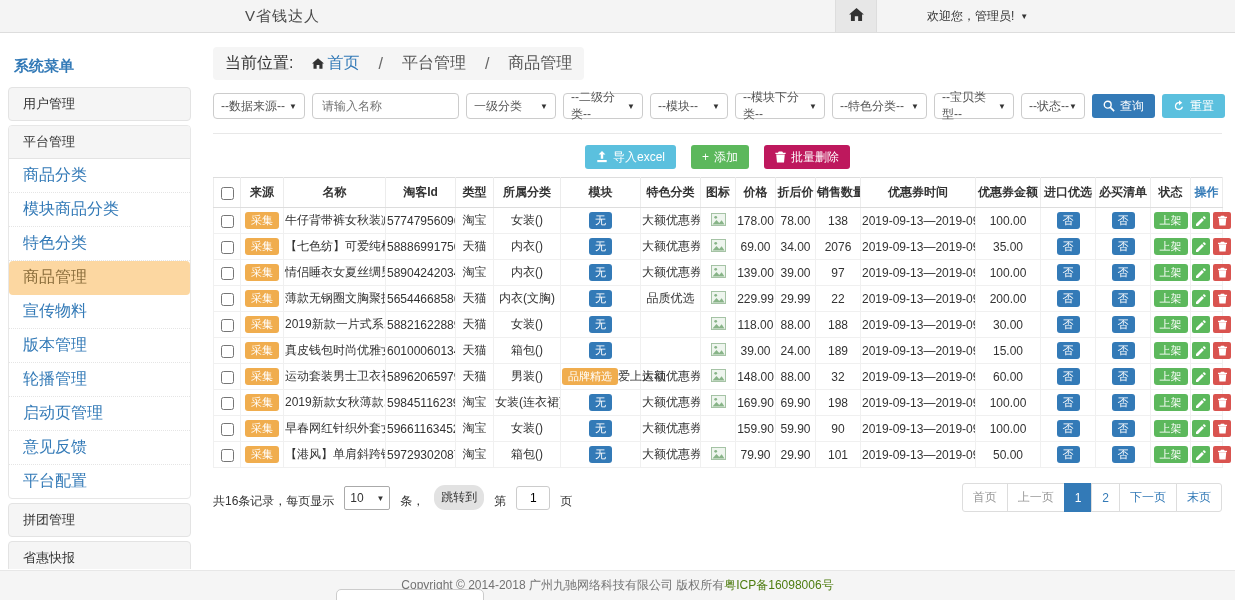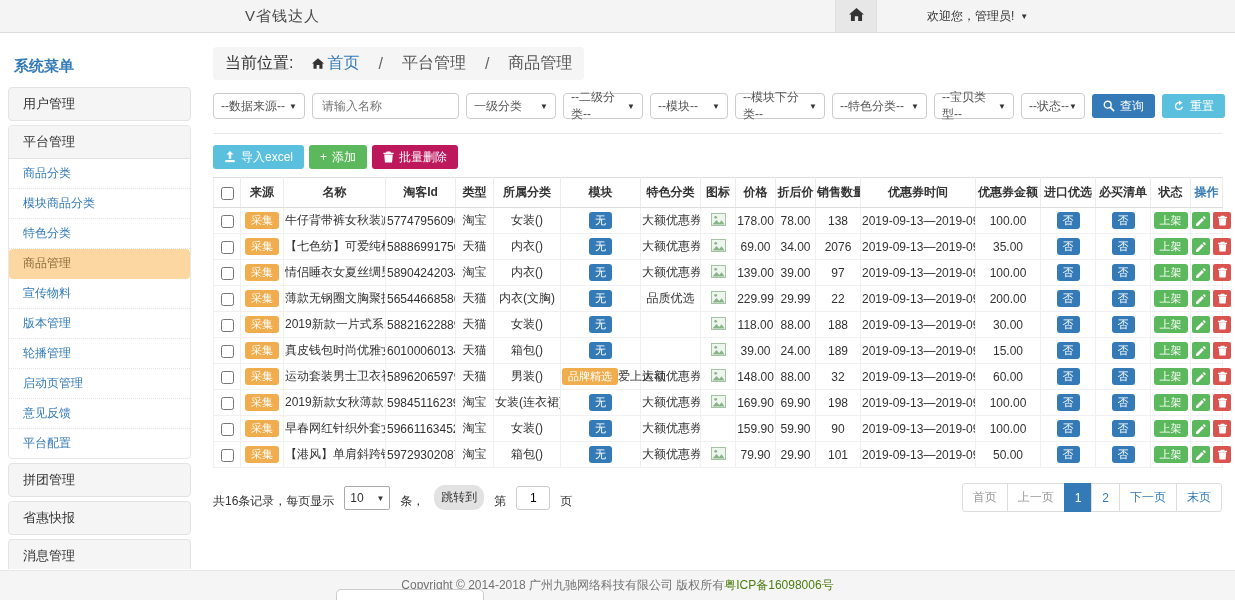--- a/index.html
+++ b/index.html
@@ -12,41 +12,41 @@
   .home-btn { margin-left:auto; width:42px; background:#e7e7e7; border-left:1px solid #ddd; border-right:1px solid #ddd; display:flex; align-items:center; justify-content:center; cursor:pointer; }
   .welcome { width:330px; display:flex; align-items:center; padding-left:22px; gap:6px; font-size:12px; color:#333; cursor:pointer; }
   .caret { font-size:8px; color:#333; }
 
   
   .sidebar { position:absolute; left:8px; top:55px; width:183px; height:514px; overflow:hidden; }
   .sb-title { color:#337ab7; font-weight:bold; font-size:15px; padding:2px 8px 11px 6px; }
   .menu-header { background:#f5f5f5; border:1px solid #e3e3e3; border-radius:4px; padding:7px 14px; font-size:13px; color:#333; margin-bottom:4px; cursor:pointer; }
   .menu-panel { border:1px solid #e7e7e7; border-radius:4px; margin-bottom:4px; overflow:hidden; background:#fff; }
   .menu-panel .menu-header { border:none; border-bottom:1px solid #e3e3e3; border-radius:0; margin:0; }
-  .menu-sub { color:#337ab7; font-size:12px; padding:6px 14px; border-bottom:1px dotted #e5e5e5; cursor:pointer; }
+  .menu-sub { color:#337ab7; font-size:16px; padding:6px 14px; border-bottom:1px dotted #e5e5e5; cursor:pointer; }
   .menu-sub:last-child { border-bottom:none; }
   .menu-sub.active { background:#fcd7a1; color:#8a6d3b; border-radius:4px; border-bottom-color:transparent; }
 
   
   .main { position:absolute; left:213px; top:47px; width:1009px; }
   .crumbbar { display:inline-flex; align-items:center; gap:19px; background:#f5f5f5; border-radius:4px; padding:6px 12px; font-size:16px; color:#666; }
   .crumb-loc { color:#333; }
   .crumb-home { color:#337ab7; cursor:pointer; display:inline-flex; align-items:center; gap:3px; }
   .crumb-dark { color:#555; }
 
   .filterrow { display:flex; align-items:center; gap:7px; margin-top:13px; }
   .f-select { display:inline-flex; align-items:center; justify-content:space-between; height:26px; border:1px solid #ccc; border-radius:4px; background:#fff; padding:0 7px; color:#555; cursor:pointer; flex:none; }
   .f-input { height:26px; border:1px solid #ccc; border-radius:4px; padding:0 9px; font-size:12px; color:#555; font-family:inherit; flex:none; }
   .btn { display:inline-flex; align-items:center; gap:5px; border:none; border-radius:3px; color:#fff; font-size:12px; padding:6px 11px; cursor:pointer; font-family:inherit; line-height:1; flex:none; }
   .btn-primary { background:#337ab7; }
   .btn-info { background:#5bc0de; }
   .btn-success { background:#5cb85c; }
   .btn-danger-light { background:#be185d; }
 
-  .toolbar { border-top:1px solid #e8e8e8; margin-top:14px; padding-top:11px; display:flex; justify-content:flex-start; gap:5px; }
+  .toolbar { border-top:1px solid #e8e8e8; margin-top:14px; padding-top:11px; display:flex; justify-content:center; gap:15px; }
 
   table { border-collapse:collapse; table-layout:fixed; width:1009px; font-size:12px; margin-top:8px; }
   th { border:1px solid #ececec; border-top:1px solid #ddd; border-bottom:1px solid #ddd; padding:6px 1px; font-weight:bold; color:#333; text-align:center; white-space:nowrap; overflow:hidden; }
   th.op-col { color:#337ab7; }
   td { border:1px solid #f0f0f0; padding:2px 1px; text-align:center; color:#333; white-space:nowrap; overflow:hidden; height:26px; }
   td.spill { overflow:visible; }
   input[type=checkbox] { width:13px; height:13px; margin:0; vertical-align:middle; }
 
   .tag { display:inline-block; border-radius:3px; color:#fff; font-size:11px; padding:2px 6px; line-height:1.25; }
   .tag-blue { background:#337ab7; cursor:pointer; }

